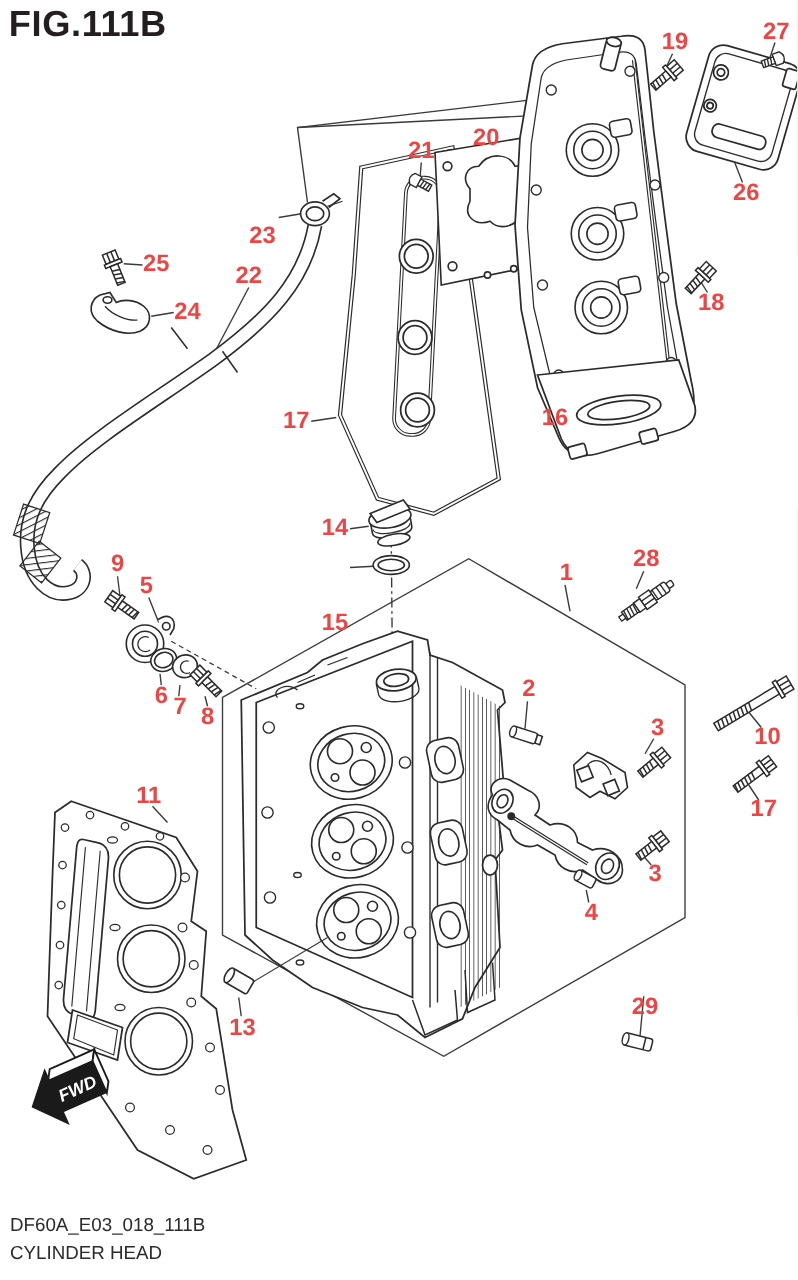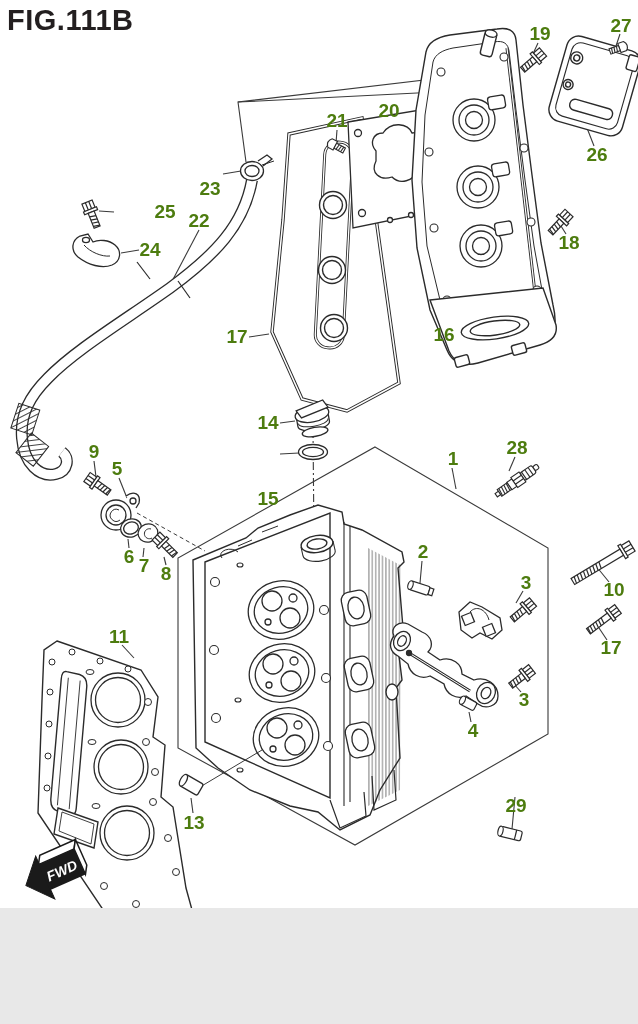--- a/index.html
+++ b/index.html
@@ -1,23 +1,23 @@
 <!DOCTYPE html>
 <html><head>
 <meta charset="utf-8">
 <style>
   html,body{margin:0;padding:0;background:#e8e8e8;}
-  .page{position:relative;width:638px;height:908px;background:#ffffff;overflow:hidden;
+  .page{position:relative;width:638px;height:1024px;background:#ffffff;overflow:hidden;
         font-family:"Liberation Sans",sans-serif;color:#1c1c1c;}
   .fig-title{position:absolute;left:7px;top:4px;font-size:29px;font-weight:bold;
              letter-spacing:0.5px;color:#231f20;}
   .footer{position:absolute;left:8px;bottom:10px;line-height:22px;font-size:15px;color:#2b2b2b;}
   svg{position:absolute;left:0;top:0;}
   .callout{position:absolute;transform:translate(-50%,-50%);font-size:19px;font-weight:bold;
-           color:#4d7c0f;white-space:nowrap;}
+           color:#ef4444;white-space:nowrap;}
 </style>
 </head>
 <body>
 
 <div class="page">
 
   <div class="fig-title">FIG.111B</div>
 
   <svg width="638" height="1024" viewBox="0 0 638 1024">
     <defs>
@@ -427,20 +427,24 @@
       <div class="callout" style="left: 268px; top: 454px; margin-top: 45px;">15</div>
       <div class="callout" style="left: 444px; top: 335px;">16</div>
       <div class="callout" style="left: 237px; top: 337px;">17</div>
       <div class="callout" style="left: 569px; top: 243px;">18</div>
       <div class="callout" style="left: 540px; top: 34px;">19</div>
       <div class="callout" style="left: 389px; top: 111px;">20</div>
       <div class="callout" style="left: 337px; top: 121px;">21</div>
       <div class="callout" style="left: 199px; top: 221px;">22</div>
       <div class="callout" style="left: 210px; top: 189px;">23</div>
       <div class="callout" style="left: 150px; top: 250px;">24</div>
-      <div class="callout" style="left: 125px; top: 212px; margin-left: 40px;">25</div>
+      <div class="callout" style="left: 125px; top: 212px;">25</div>
       <div class="callout" style="left: 597px; top: 155px;">26</div>
       <div class="callout" style="left: 621px; top: 26px;">27</div>
       <div class="callout" style="left: 517px; top: 448px;">28</div>
       <div class="callout" style="left: 516px; top: 806px;">29</div>
     </div>
 
+  <div class="footer">
+    <div>DF60A_E03_018_111B</div>
+    <div>CYLINDER HEAD</div>
+  </div>
 </div>
 
 </body></html>

